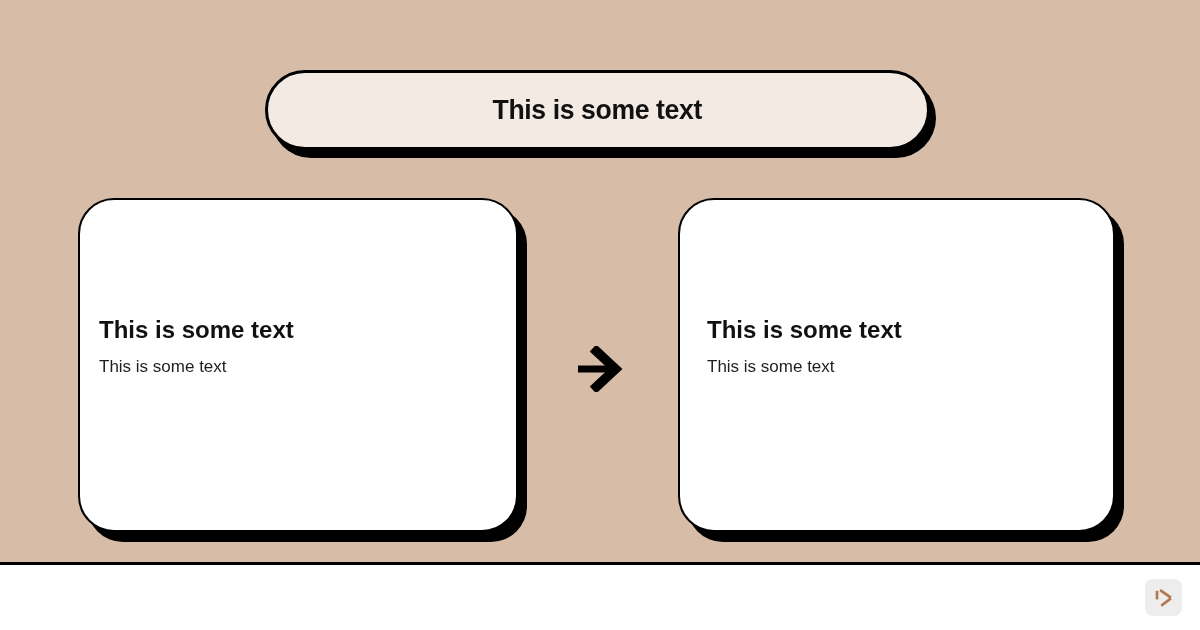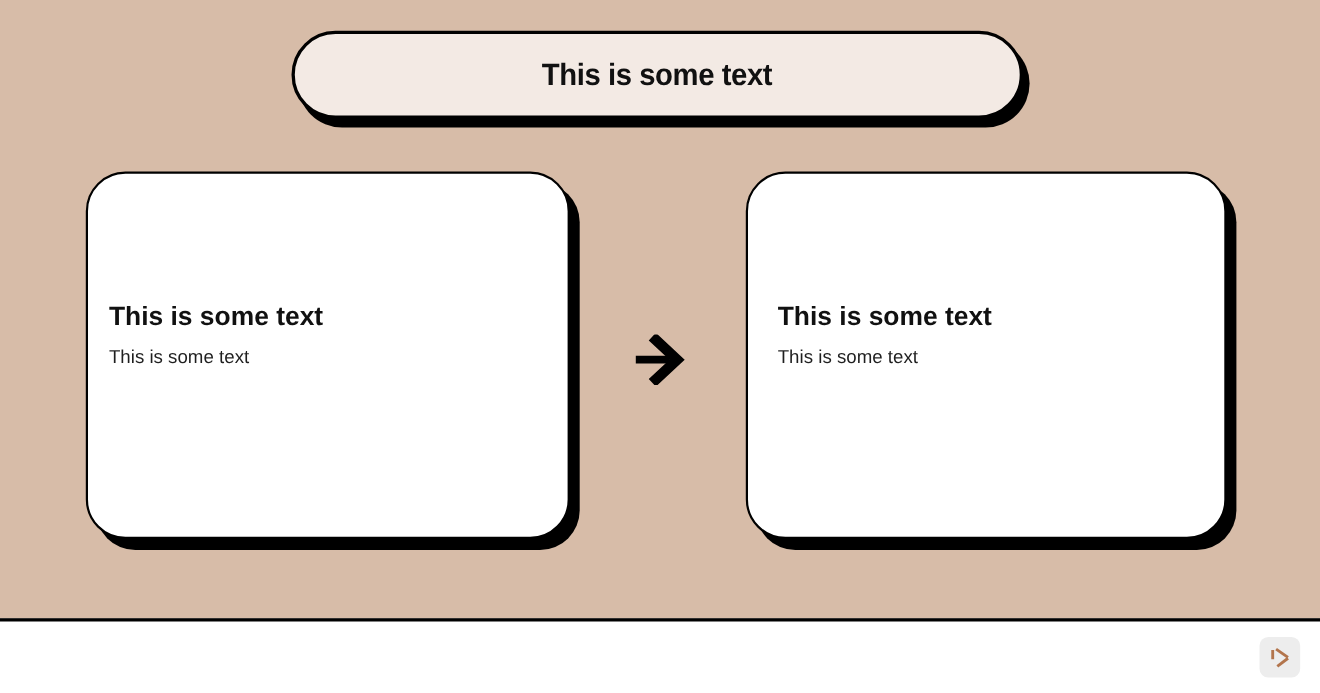--- a/index.html
+++ b/index.html
@@ -14,21 +14,21 @@
     --badge-glyph:#b3754c;
   }
   *{box-sizing:border-box;margin:0;padding:0;}
   html,body{width:1200px;height:630px;overflow:hidden;}
   body{
     position:relative;
     background:var(--background);
     font-family:"Liberation Sans","DejaVu Sans",sans-serif;
     color:var(--title-text);
   }
-  .stage{position:absolute;inset:0;}
+  .stage{position:absolute;inset:0;margin-top:42px;}
 
   
   .pill{
     position:absolute;
     left:265px; top:28px;
     width:665px; height:80px;
     background:var(--pill-fill);
     border:3px solid var(--outline);
     border-radius:42px;
     box-shadow:6px 8px 0 var(--outline);

